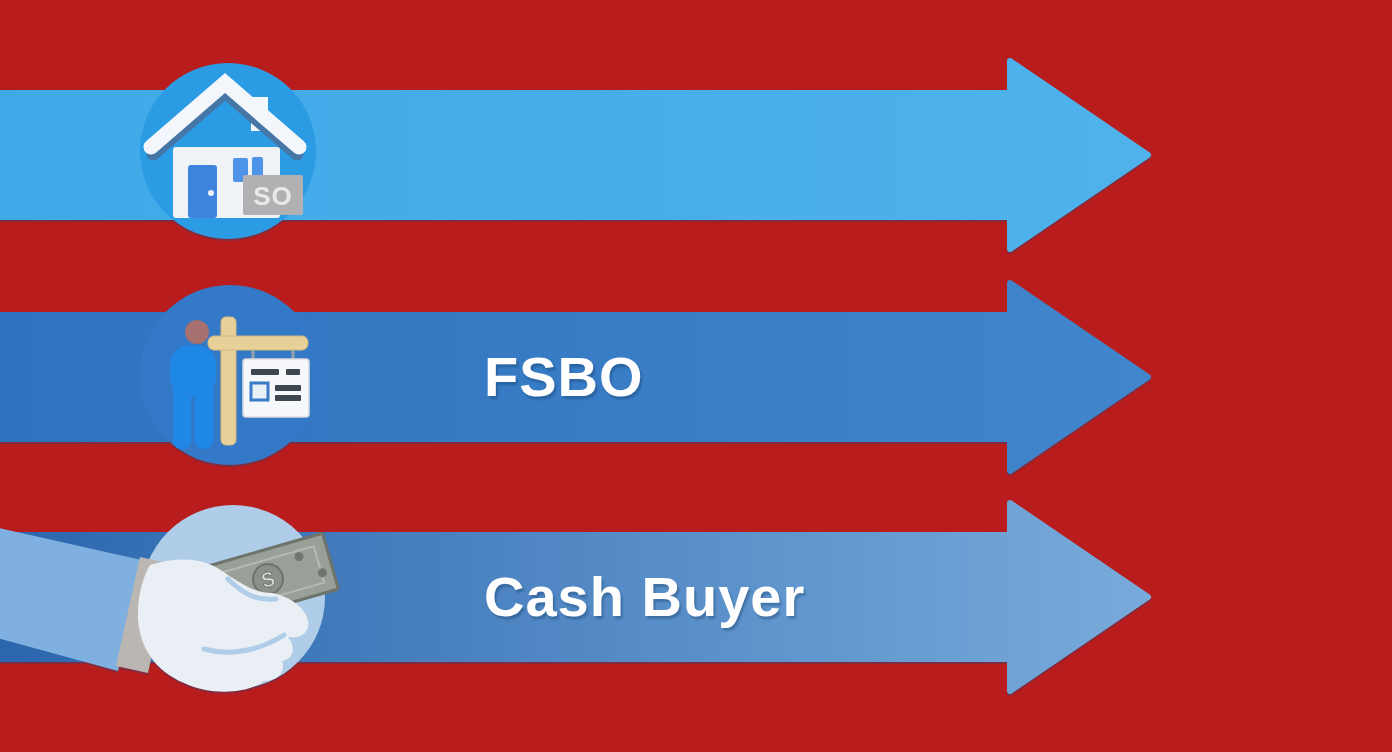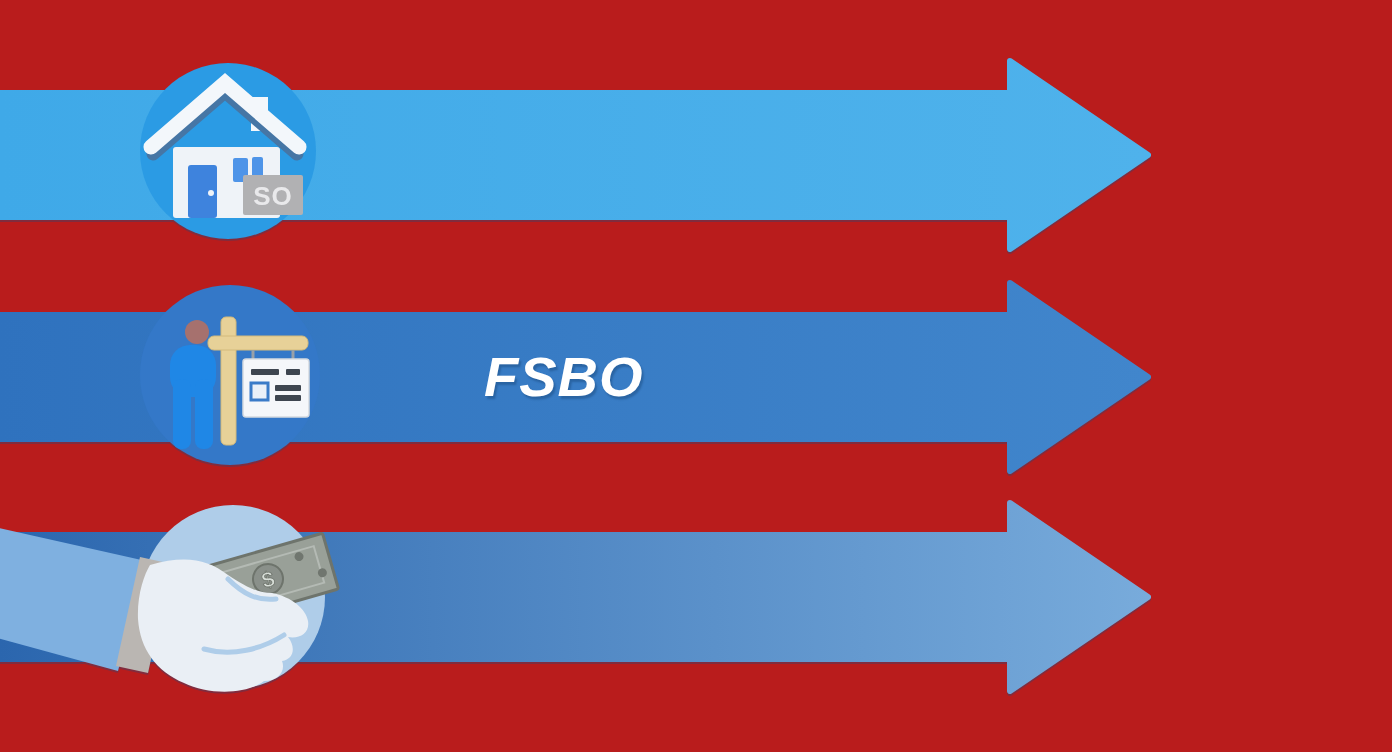--- a/index.html
+++ b/index.html
@@ -74,21 +74,21 @@
       <rect x="208" y="57" width="100" height="14" rx="6" fill="#E7D198" stroke="#D3BA7C" stroke-width="1"></rect>
       <path d="M253,71 L253,82 M293,71 L293,82" stroke="#98A0A8" stroke-width="3"></path>
       <rect x="243" y="80" width="66" height="58" rx="3" fill="#F5F7FA" stroke="#D5DAE0" stroke-width="1.5"></rect>
       <rect x="251" y="90" width="28" height="6" rx="1" fill="#3E4650"></rect>
       <rect x="286" y="90" width="14" height="6" rx="1" fill="#3E4650"></rect>
       <rect x="251" y="104" width="17" height="17" fill="#EAF0F8" stroke="#3A7BC8" stroke-width="3"></rect>
       <rect x="275" y="106" width="26" height="6" rx="1" fill="#3E4650"></rect>
       <rect x="275" y="116" width="26" height="6" rx="1" fill="#3E4650"></rect>
     </g>
   </svg>
-  <div id="label-fsbo" class="row-label" style="color: rgb(255, 255, 255); font-style: italic;">FSBO</div>
+  <div id="label-fsbo" class="row-label" style="color: rgb(255, 255, 255);">FSBO</div>
 
   <svg id="arrow-cashbuyer" class="arrow-svg" viewBox="0 0 1160 196">
     <defs>
       <linearGradient id="grad-r2" x1="0" y1="0" x2="1" y2="0">
         <stop offset="0" stop-color="#2B66AE"></stop>
         <stop offset="1" stop-color="#78ABDB"></stop>
       </linearGradient>
     </defs>
     <path d="M0,36 L1010,36 L1010,4 L1148,98 L1010,192 L1010,160 L0,160 Z" fill="url(#grad-r2)" stroke="url(#grad-r2)" stroke-width="6" stroke-linejoin="round"></path>
     <circle cx="233" cy="98" r="92" fill="#AFCDE9"></circle>
@@ -110,14 +110,15 @@
                C310,134 300,140 288,138
                C296,148 294,160 282,162
                C286,172 278,182 264,182
                C246,196 208,196 184,184
                C156,172 140,150 138,120
                C137,96 144,76 150,66 Z" fill="#EAEFF5"></path>
       <path d="M228,80 C244,96 258,102 276,100" fill="none" stroke="#AFCDE9" stroke-width="5" stroke-linecap="round"></path>
       <path d="M204,150 C232,158 262,150 284,136" fill="none" stroke="#AFCDE9" stroke-width="5" stroke-linecap="round"></path>
     </g>
   </svg>
+  <div id="label-cashbuyer" class="row-label" style="color: rgb(255, 255, 255);">Cash Buyer</div>
 
 </div>
 
 </body></html>

